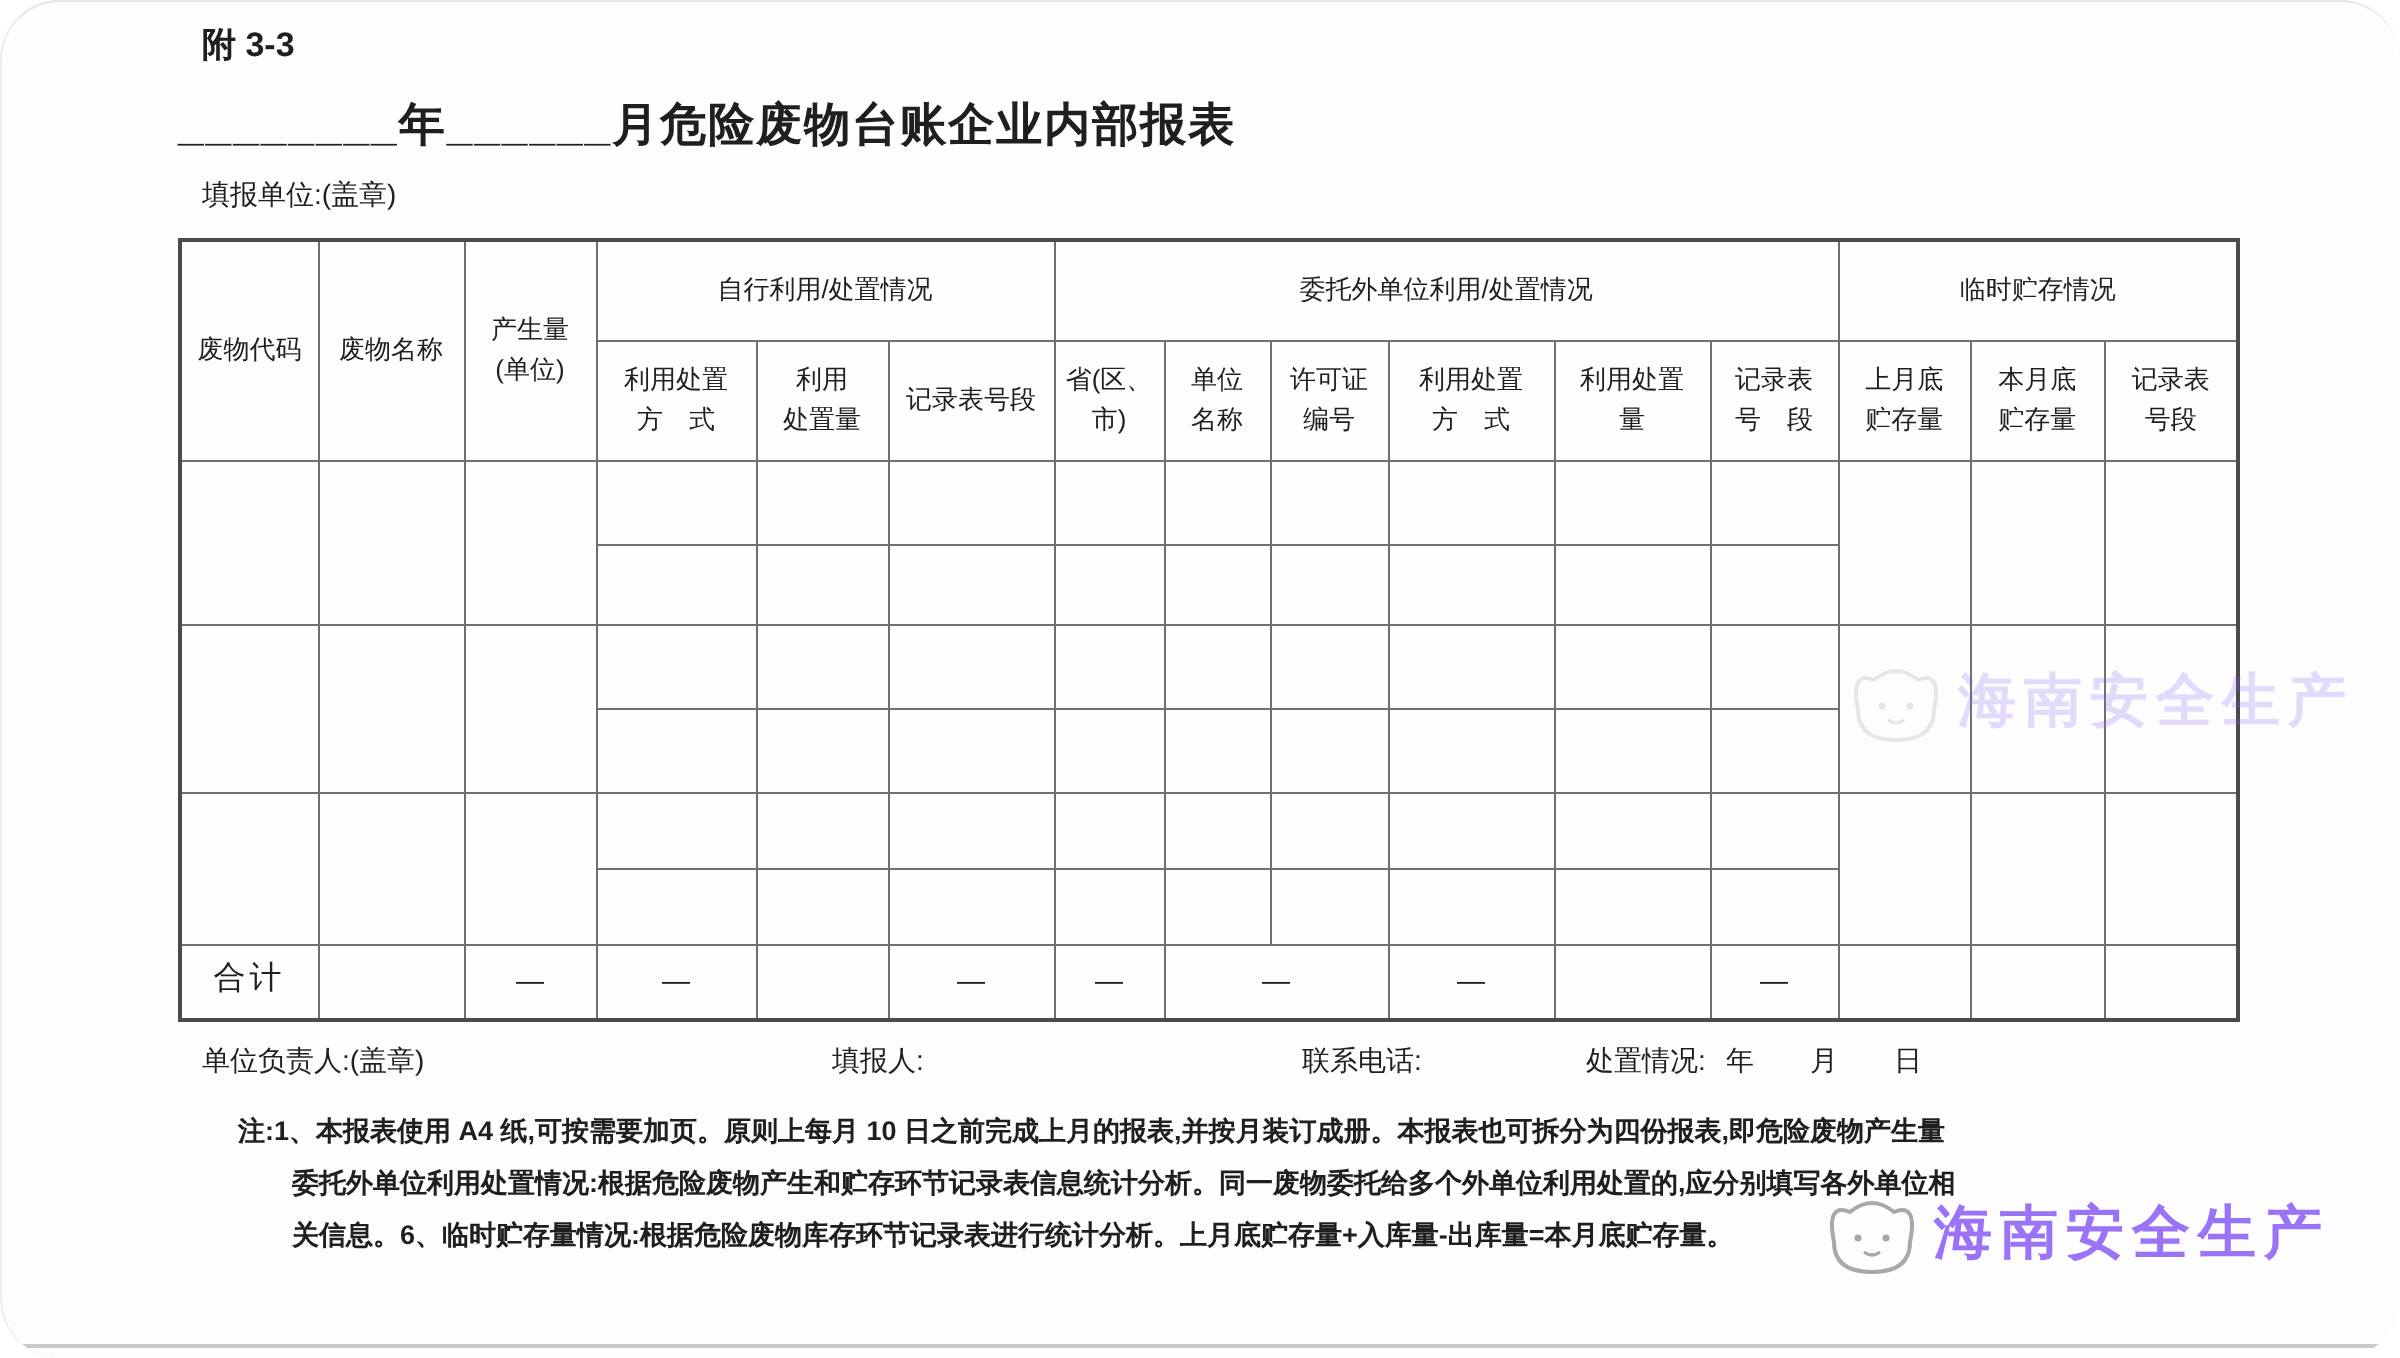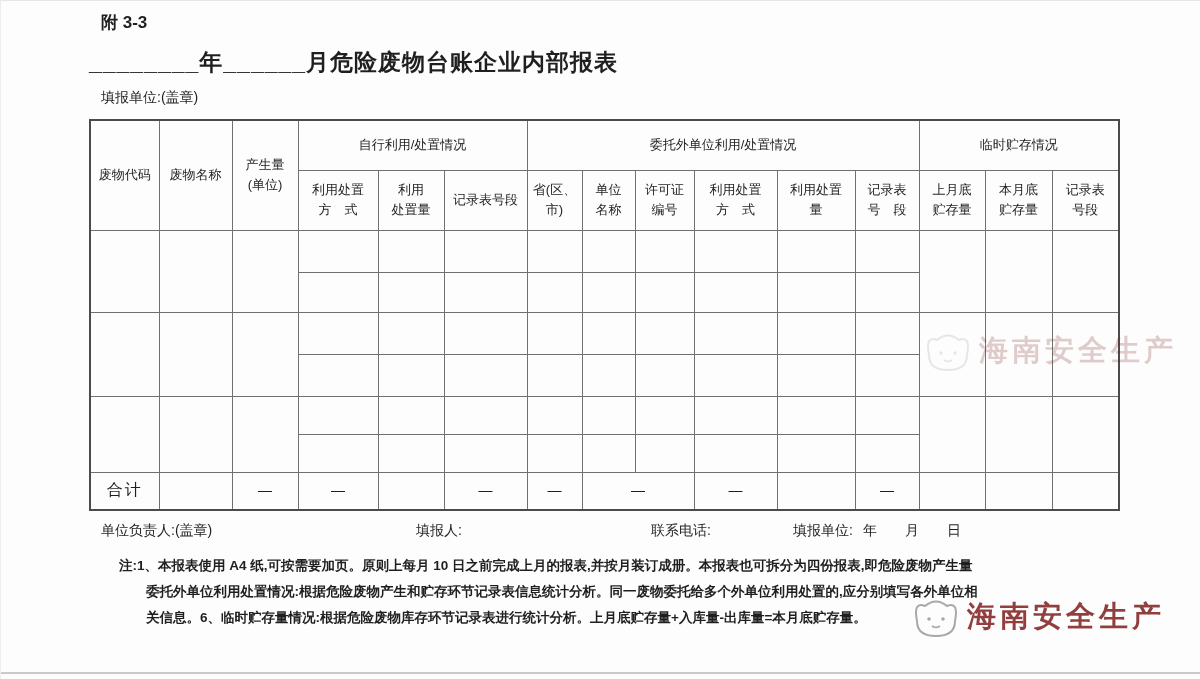--- a/index.html
+++ b/index.html
@@ -3,20 +3,21 @@
 <meta charset="utf-8">
 <style>
   html,body { margin:0; padding:0; }
   .sheet {
     position:relative; width:1200px; height:679px;
     background:#fdfdfd; overflow:hidden;
     font-family:"Liberation Sans","DejaVu Sans",sans-serif;
     color:#1f1f1f;
     border-top:1px solid #e6e6e6; border-left:1px solid #ededed;
     box-sizing:border-box;
+    border-radius:30px;
   }
   .appendix { position:absolute; left:100px; top:10px; font-size:17px; font-weight:700; }
   .title {
     position:absolute; left:88px; top:46px; width:1029px;
     text-align:left; font-size:23px; font-weight:700; letter-spacing:1px;
   }
   .unit-label { position:absolute; left:100px; top:88px; font-size:14px; }
 
   table.report {
     position:absolute; left:88px; top:118px; width:1029px;
@@ -42,21 +43,21 @@
 
   .notes { position:absolute; left:118px; top:552px; width:1000px; font-size:13.5px; font-weight:600; line-height:26px; }
   .note-line { white-space:nowrap; }
   .note-line.cont { margin-left:27px; }
 
   .watermark { position:absolute; display:flex; align-items:center; pointer-events:none; }
   .wm-mid    { left:918px; top:326px; opacity:0.22; }
   .wm-bottom { left:906px; top:592px; opacity:0.85; }
   .wm-text {
     font-size:29px; font-weight:600; letter-spacing:4px;
-    color:#7f1d1d; white-space:nowrap;
+    color:#8b5cf6; white-space:nowrap;
   }
   .cat { margin-right:2px; }
 
   .bottom-divider { position:absolute; left:0; top:671px; width:1200px; height:2px; background:#c9c9c9; }
 </style>
 </head>
 <body>
 
 <div class="sheet">
 
@@ -221,21 +222,21 @@
         <td></td>
         <td></td>
       </tr>
     </tbody>
   </table>
 
   <div class="footer-line">
     <span class="f-resp">单位负责人:(盖章)</span>
     <span class="f-fill">填报人:</span>
     <span class="f-phone">联系电话:</span>
-    <span class="f-date">填报单位:</span>
+    <span class="f-date">处置情况:</span>
     <span class="f-ymd">年　　月　　日</span>
   </div>
 
   <div class="notes">
     <div class="note-line first">注:1、本报表使用 A4 纸,可按需要加页。原则上每月 10 日之前完成上月的报表,并按月装订成册。本报表也可拆分为四份报表,即危险废物产生量</div>
     <div class="note-line cont">委托外单位利用处置情况:根据危险废物产生和贮存环节记录表信息统计分析。同一废物委托给多个外单位利用处置的,应分别填写各外单位相</div>
     <div class="note-line cont">关信息。6、临时贮存量情况:根据危险废物库存环节记录表进行统计分析。上月底贮存量+入库量-出库量=本月底贮存量。</div>
   </div>
 
   <div class="watermark wm-mid">

